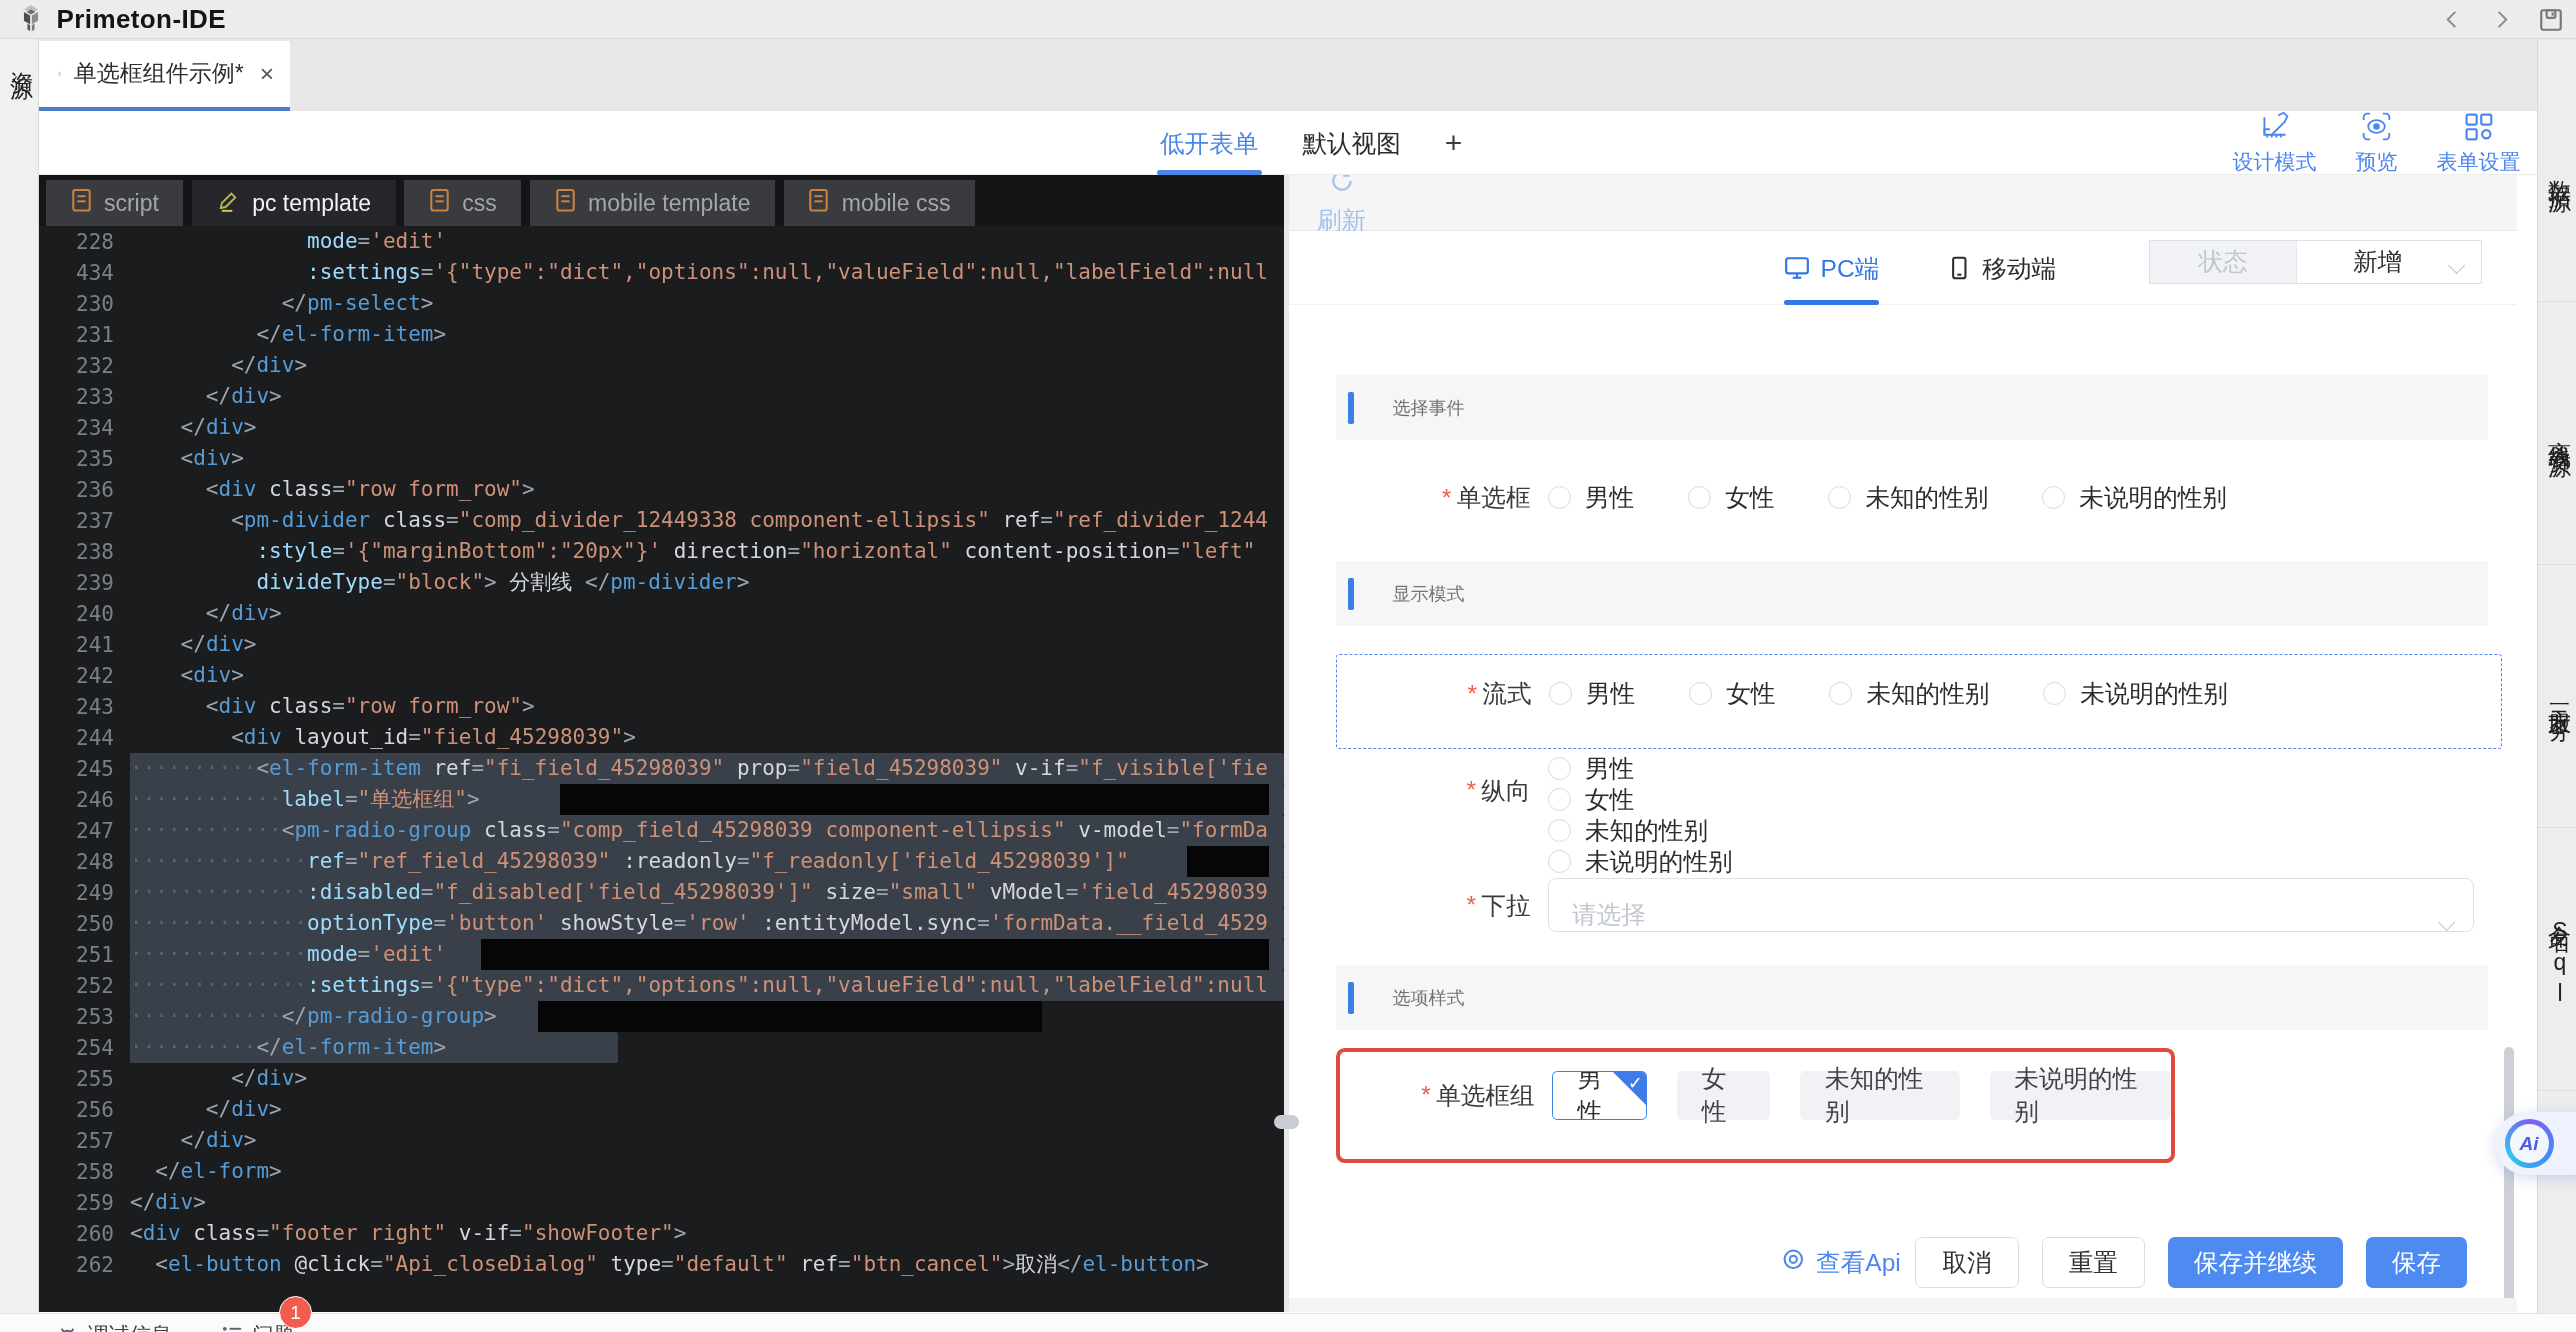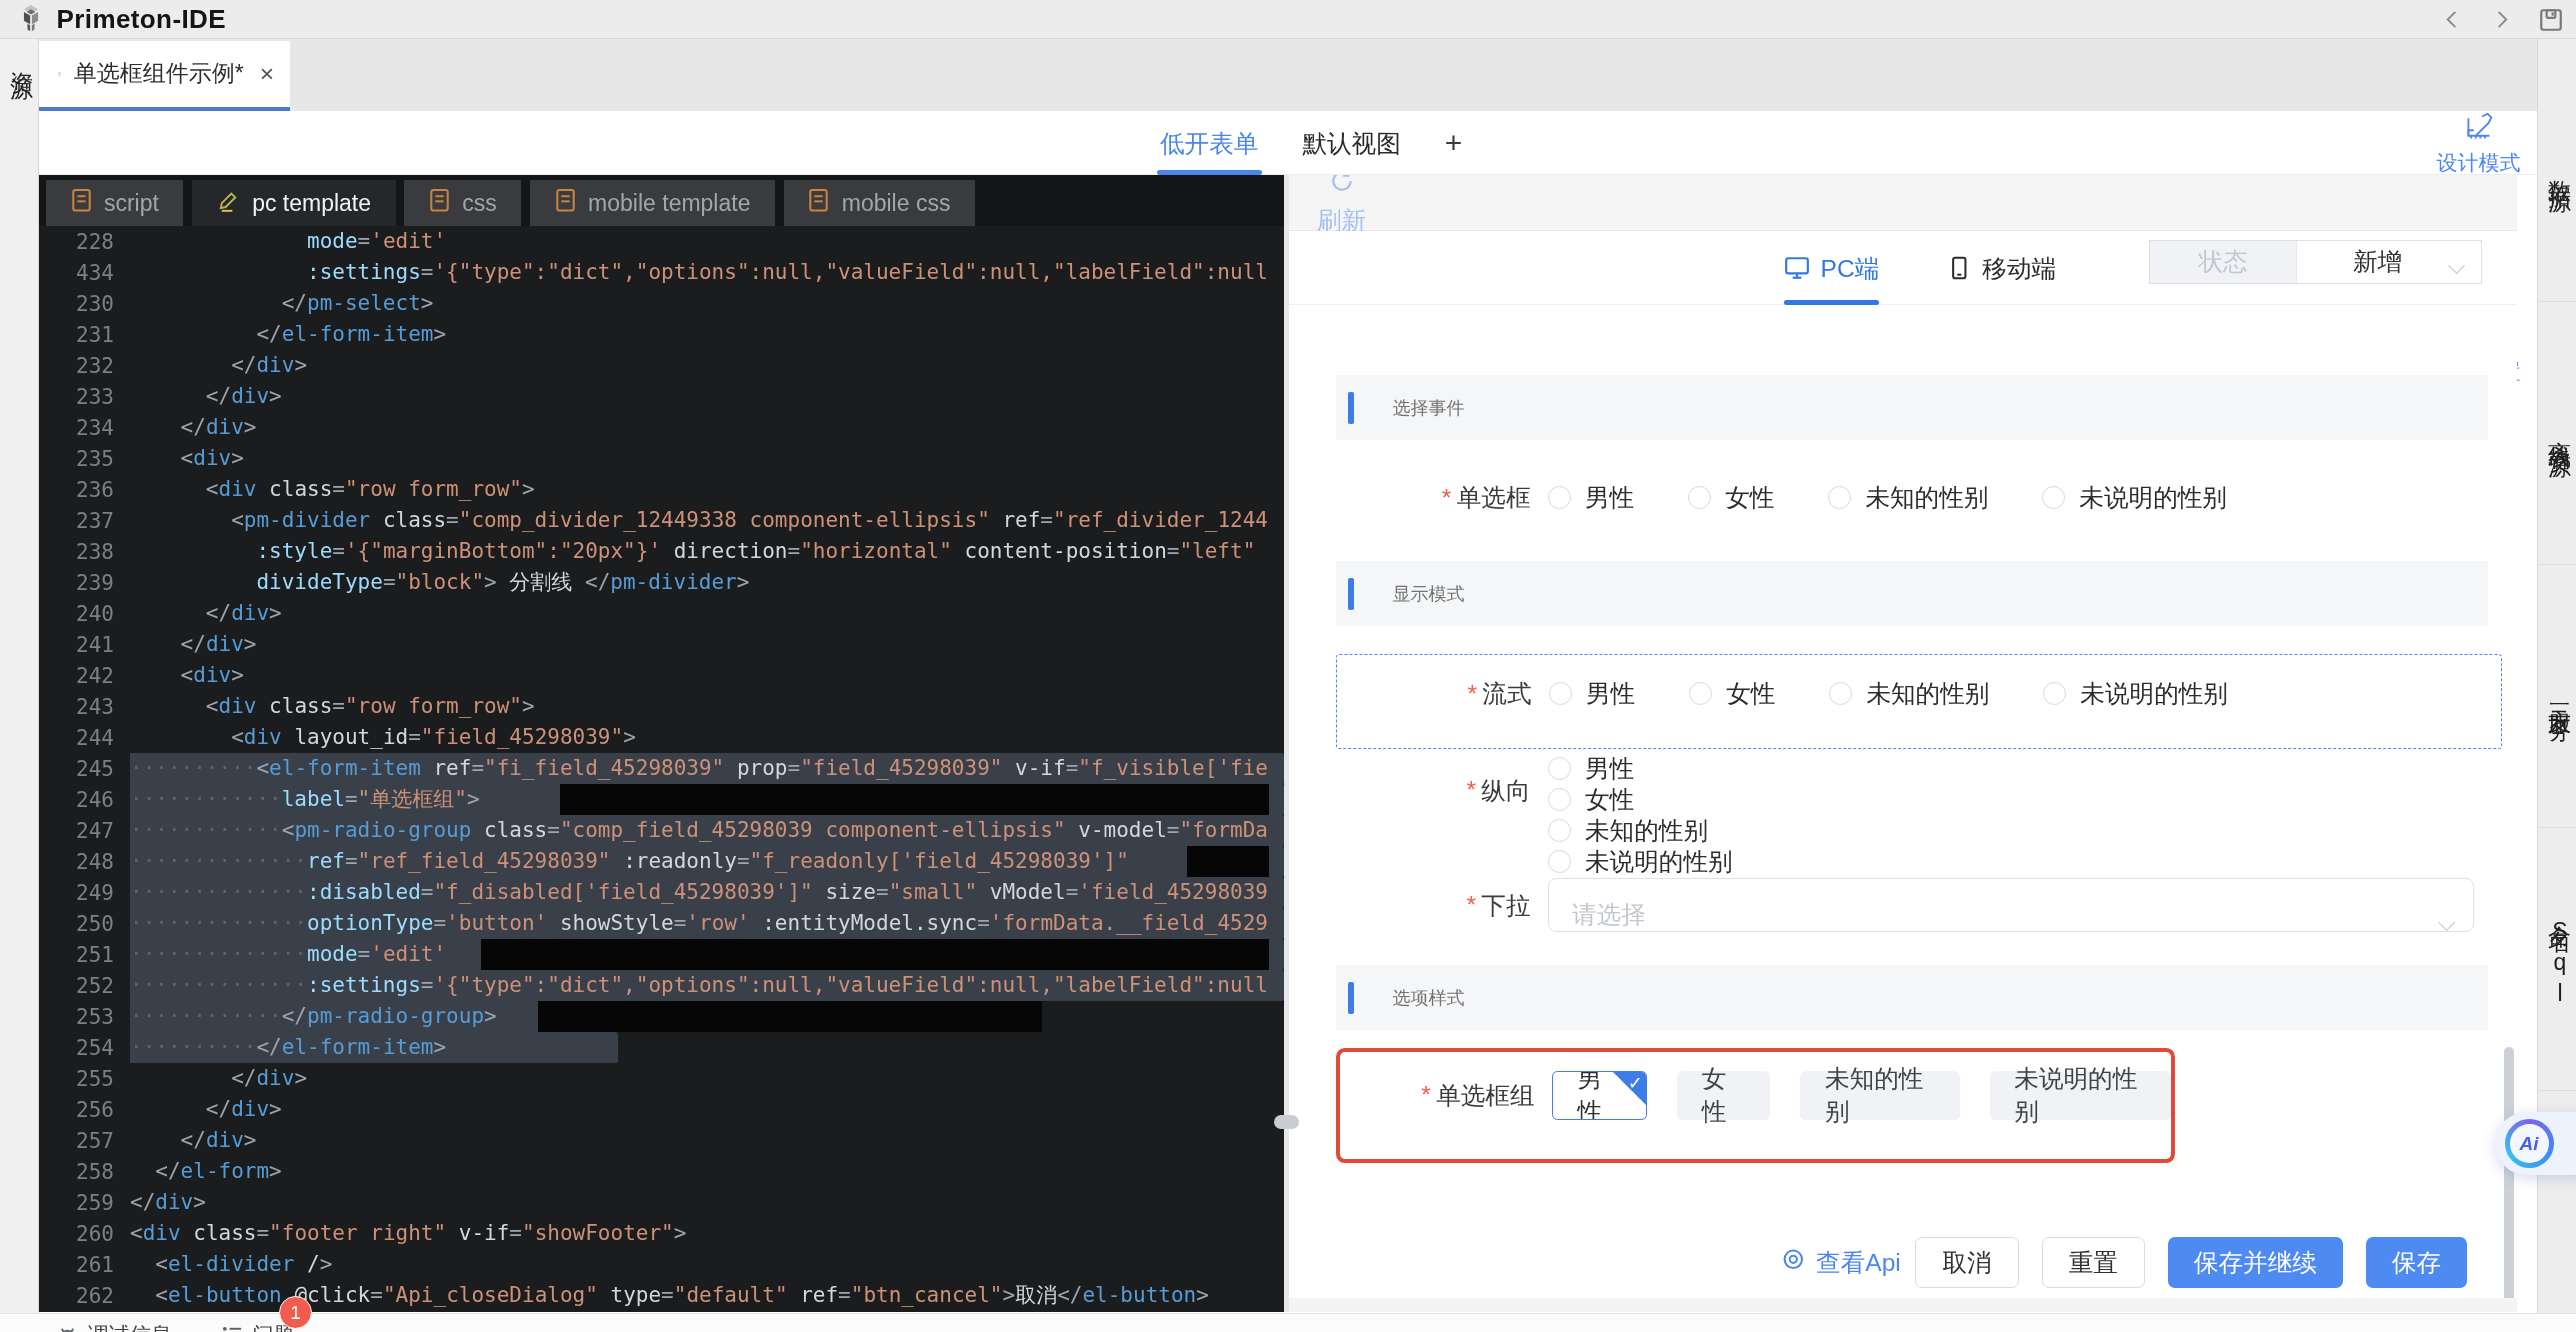--- a/index.html
+++ b/index.html
@@ -29,21 +29,21 @@
   .doc-tab-close { margin-left:16px; font-size:24.6px; color:#555; line-height:1; }
   .doc-tab-underline { position:absolute; left:0; top:68px; width:251px; height:5.3px; background:#4a7cc8; }
 
   
   .view-toolbar { position:absolute; left:39px; top:111px; width:2499px; height:64px; background:#fff; border-bottom:0.9px solid #ececec; }
   .view-tabs { position:absolute; left:1121px; top:0; height:64px; display:flex; align-items:center; gap:44px; }
   .view-tab { font-size:24.6px; color:#2b2b2b; font-weight:500; position:relative; height:64px; display:flex; align-items:center; }
   .view-tab.active { color:#4a86e8; }
   .view-tab.active::after { content:""; position:absolute; left:-3.5px; right:-3.5px; bottom:0; height:5.3px; background:#4a86e8; border-radius:2.6px; }
   .view-tab-add { font-size:30px; color:#3c3c3c; }
-  .toolbar-actions { position:absolute; right:17.5px; top:0; height:64px; display:flex; align-items:center; gap:39px;flex-direction:column; }
+  .toolbar-actions { position:absolute; right:17.5px; top:0; height:64px; display:flex; align-items:center; gap:39px; }
   .tb-action { display:flex; flex-direction:column; align-items:center; gap:1.8px; color:#4d86f0; }
   .tb-action .lbl { font-size:21px; color:#4d86f0; }
 
   
   .editor { position:absolute; left:39px; top:175px; width:1245px; height:1137px; background:#1b1c1e; overflow:hidden; }
   .ed-tabbar { height:51px; background:#141516; display:flex; align-items:flex-end; padding-left:7px; }
   .ed-tab { height:46px; margin-right:8.8px; background:#3a3b3e; color:#a3a6aa; display:flex; align-items:center; gap:12.3px; padding:0 24.6px; font-size:23px; white-space:nowrap; }
   .ed-tab.active { background:#26272a; color:#f2f3f4; }
   .ed-body { position:relative; margin-top:-10.5px; padding-top:10.5px; }
   .ed-line { display:flex; height:31px; align-items:center; position:relative; }
@@ -472,26 +472,20 @@
         <div class="ed-line">
           <div class="ed-gutter">259</div>
           <div class="ed-code">
             <span class="ed-text"><span class="tk-p">&lt;/</span><span class="tk-t">div</span><span class="tk-p">&gt;</span></span>
           </div>
         </div>
         <div class="ed-line">
           <div class="ed-gutter">260</div>
           <div class="ed-code">
             <span class="ed-text"><span class="tk-p">&lt;</span><span class="tk-t">div</span><span class="tk-x"> class</span><span class="tk-p">=</span><span class="tk-s">"footer right"</span><span class="tk-x"> v-if</span><span class="tk-p">=</span><span class="tk-s">"showFooter"</span><span class="tk-p">&gt;</span></span>
-          </div>
-        </div>
-        <div class="ed-line">
-          <div class="ed-gutter">261</div>
-          <div class="ed-code">
-            <span class="ed-text">  <span class="tk-p">&lt;</span><span class="tk-t">el-divider</span><span class="tk-x"> /</span><span class="tk-p">&gt;</span></span>
           </div>
         </div>
         <div class="ed-line">
           <div class="ed-gutter">262</div>
           <div class="ed-code">
             <span class="ed-text">  <span class="tk-p">&lt;</span><span class="tk-t">el-button</span><span class="tk-x"> @click</span><span class="tk-p">=</span><span class="tk-s">"Api_closeDialog"</span><span class="tk-x"> type</span><span class="tk-p">=</span><span class="tk-s">"default"</span><span class="tk-x"> ref</span><span class="tk-p">=</span><span class="tk-s">"btn_cancel"</span><span class="tk-p">&gt;</span><span class="tk-x">取消</span><span class="tk-p">&lt;/</span><span class="tk-t">el-button</span><span class="tk-p">&gt;</span></span>
           </div>
         </div>
       </div>
   </div>

